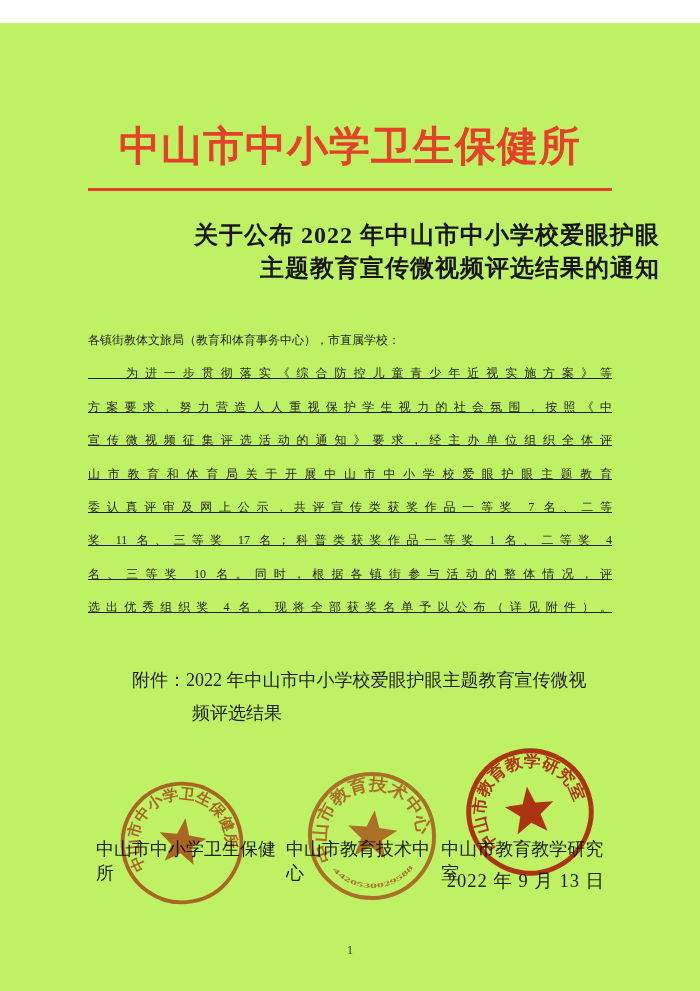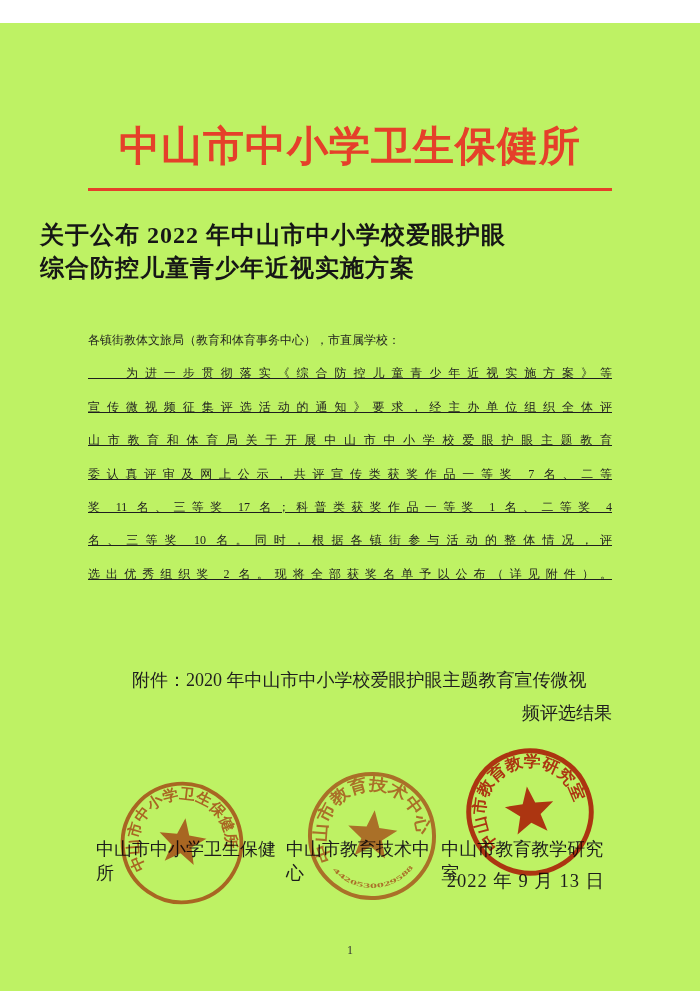--- a/index.html
+++ b/index.html
@@ -7,29 +7,29 @@
     position:relative;width:700px;height:991px;background:#bef264;overflow:hidden;
     font-family:"Liberation Serif","DejaVu Serif",serif;color:#1f1f1f;margin-top:23px;
   }
   .letterhead{
     position:absolute;top:98px;left:0;width:700px;text-align:center;
     font-family:"Liberation Sans","DejaVu Sans",sans-serif;
     font-weight:700;font-size:41px;line-height:50px;color:#e5402a;letter-spacing:1px;
   }
   .red-rule{position:absolute;top:165px;left:88px;width:524px;height:3px;background:#e5402a;}
   .doc-title{
-    position:absolute;top:196px;left:40px;width:620px;text-align:left;
+    position:absolute;top:196px;left:40px;width:620px;text-align:right;
     font-weight:700;font-size:24px;line-height:33px;color:#161616;letter-spacing:1px;
   }
   .body-text{position:absolute;top:301px;left:88px;width:524px;font-size:12px;}
   .bline{height:33.4px;line-height:33.4px;white-space:nowrap;}
   .bline.j{white-space:normal;text-align:justify;text-align-last:justify;text-justify:inter-character;text-decoration:underline;}
   .attach{position:absolute;top:641px;left:88px;width:524px;font-size:18px;}
   .attach .a1{height:33px;line-height:33px;padding-left:44px;}
-  .attach .a2{height:33px;line-height:33px;padding-left:104px;text-align:right;}
+  .attach .a2{height:33px;line-height:33px;padding-left:104px;}
   .sigrow{
     position:absolute;top:814px;left:96px;width:518px;display:flex;justify-content:space-between;
     font-size:18px;line-height:24px;color:#1c1c1c;z-index:1;
   }
   .sig-date{
     position:absolute;top:846px;right:95px;font-size:18.5px;line-height:24px;color:#1c1c1c;z-index:1;letter-spacing:1px;
   }
   .pagenum{position:absolute;top:920px;left:0;width:700px;text-align:center;font-size:12px;color:#333;}
   .seal{position:absolute;mix-blend-mode:multiply;z-index:2;}
   .seal-1{left:115px;top:753px;width:134px;height:134px;opacity:.82;}
@@ -40,36 +40,37 @@
 </head>
 <body>
 
 <div class="page">
 
   <div class="letterhead">中山市中小学卫生保健所</div>
   <div class="red-rule"></div>
 
   <div class="doc-title">
     <div>关于公布 2022 年中山市中小学校爱眼护眼</div>
-    <div>综合防控儿童青少年近视实施方案</div>
+    <div>主题教育宣传微视频评选结果的通知</div>
   </div>
 
   <div class="body-text">
     <div class="bline">各镇街教体文旅局（教育和体育事务中心），市直属学校：</div>
     <div class="bline j">　　为进一步贯彻落实《综合防控儿童青少年近视实施方案》等</div>
+    <div class="bline j">方案要求，努力营造人人重视保护学生视力的社会氛围，按照《中</div>
     <div class="bline j">宣传微视频征集评选活动的通知》要求，经主办单位组织全体评</div>
     <div class="bline j">山市教育和体育局关于开展中山市中小学校爱眼护眼主题教育</div>
     <div class="bline j">委认真评审及网上公示，共评宣传类获奖作品一等奖 7 名、二等</div>
     <div class="bline j">奖 11 名、三等奖 17 名；科普类获奖作品一等奖 1 名、二等奖 4</div>
     <div class="bline j">名、三等奖 10 名。同时，根据各镇街参与活动的整体情况，评</div>
-    <div class="bline j">选出优秀组织奖 2 名。现将全部获奖名单予以公布（详见附件）。</div>
+    <div class="bline j">选出优秀组织奖 4 名。现将全部获奖名单予以公布（详见附件）。</div>
   </div>
 
   <div class="attach">
-    <div class="a1">附件：2020 年中山市中小学校爱眼护眼主题教育宣传微视</div>
+    <div class="a1">附件：2022 年中山市中小学校爱眼护眼主题教育宣传微视</div>
     <div class="a2">频评选结果</div>
   </div>
 
   <div class="sigrow">
     <span>中山市中小学卫生保健所</span>
     <span>中山市教育技术中心</span>
     <span>中山市教育教学研究室</span>
   </div>
   <div class="sig-date">2022 年 9 月 13 日</div>
 

